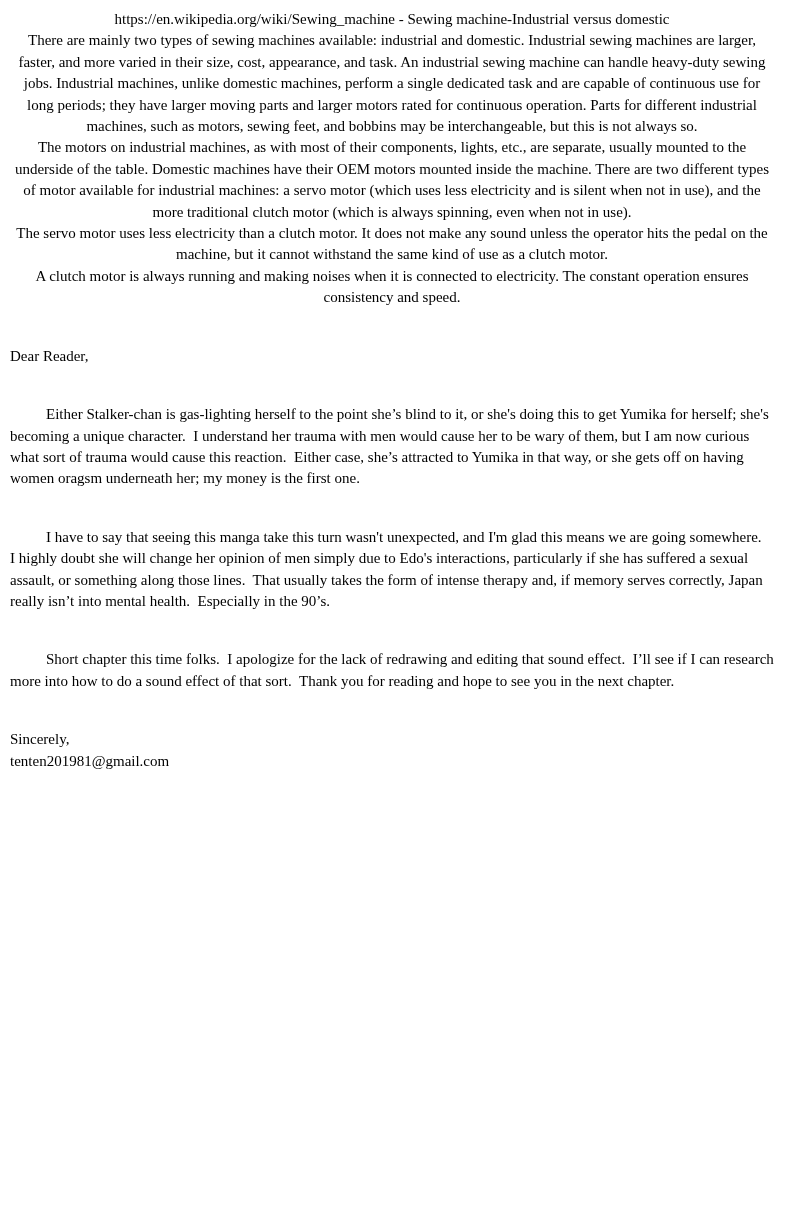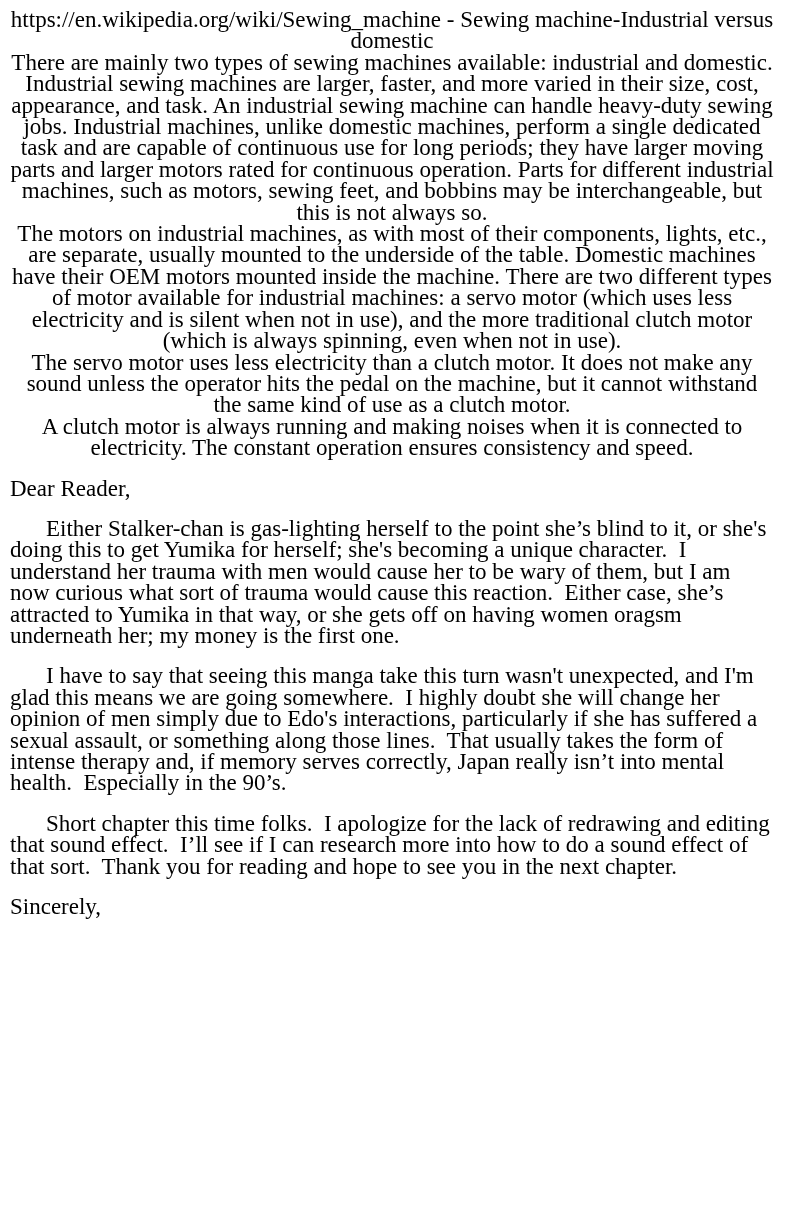--- a/index.html
+++ b/index.html
@@ -9,34 +9,34 @@
     height: 1224px;
     background: #ffffff;
     color: #000000;
     font-family: "Liberation Serif", "DejaVu Serif", serif;
     overflow: hidden;
   }
   .page {
     width: 792px;
     height: 1224px;
     padding: 9px 18px 0 10px;
-    font-size: 23px;
+    font-size: 15px;
     line-height: 21.4px;
   }
   .quote-block {
     text-align: center;
   }
   .quote-block p {
     margin: 0;
   }
   .letter-block {
     text-align: left;
   }
   .letter-block p {
-    margin: 19px 0 0 0;
+    margin: 37px 0 0 0;
   }
   .letter-paragraph {
     text-indent: 36px;
     white-space: pre-wrap;
   }
   .signature-line {
     margin: 0 !important;
   }
   .signature-name {
     margin: 21.4px 0 0 0 !important;
@@ -54,15 +54,16 @@
     <p>The servo motor uses less electricity than a clutch motor. It does not make any sound unless the operator hits the pedal on the machine, but it cannot withstand the same kind of use as a clutch motor.</p>
     <p>A clutch motor is always running and making noises when it is connected to electricity. The constant operation ensures consistency and speed.</p>
   </section>
 
   <section class="letter-block">
     <p>Dear Reader,</p>
     <p class="letter-paragraph">Either Stalker-chan is gas-lighting herself to the point she’s blind to it, or she's doing this to get Yumika for herself; she's becoming a unique character.  I understand her trauma with men would cause her to be wary of them, but I am now curious what sort of trauma would cause this reaction.  Either case, she’s attracted to Yumika in that way, or she gets off on having women oragsm underneath her; my money is the first one.</p>
     <p class="letter-paragraph">I have to say that seeing this manga take this turn wasn't unexpected, and I'm glad this means we are going somewhere.  I highly doubt she will change her opinion of men simply due to Edo's interactions, particularly if she has suffered a sexual assault, or something along those lines.  That usually takes the form of intense therapy and, if memory serves correctly, Japan really isn’t into mental health.  Especially in the 90’s.</p>
     <p class="letter-paragraph">Short chapter this time folks.  I apologize for the lack of redrawing and editing that sound effect.  I’ll see if I can research more into how to do a sound effect of that sort.  Thank you for reading and hope to see you in the next chapter.</p>
     <p>Sincerely,</p>
+    <p class="signature-line">tenten201981@gmail.com</p>
   </section>
 
 </div>
 
 </body></html>

